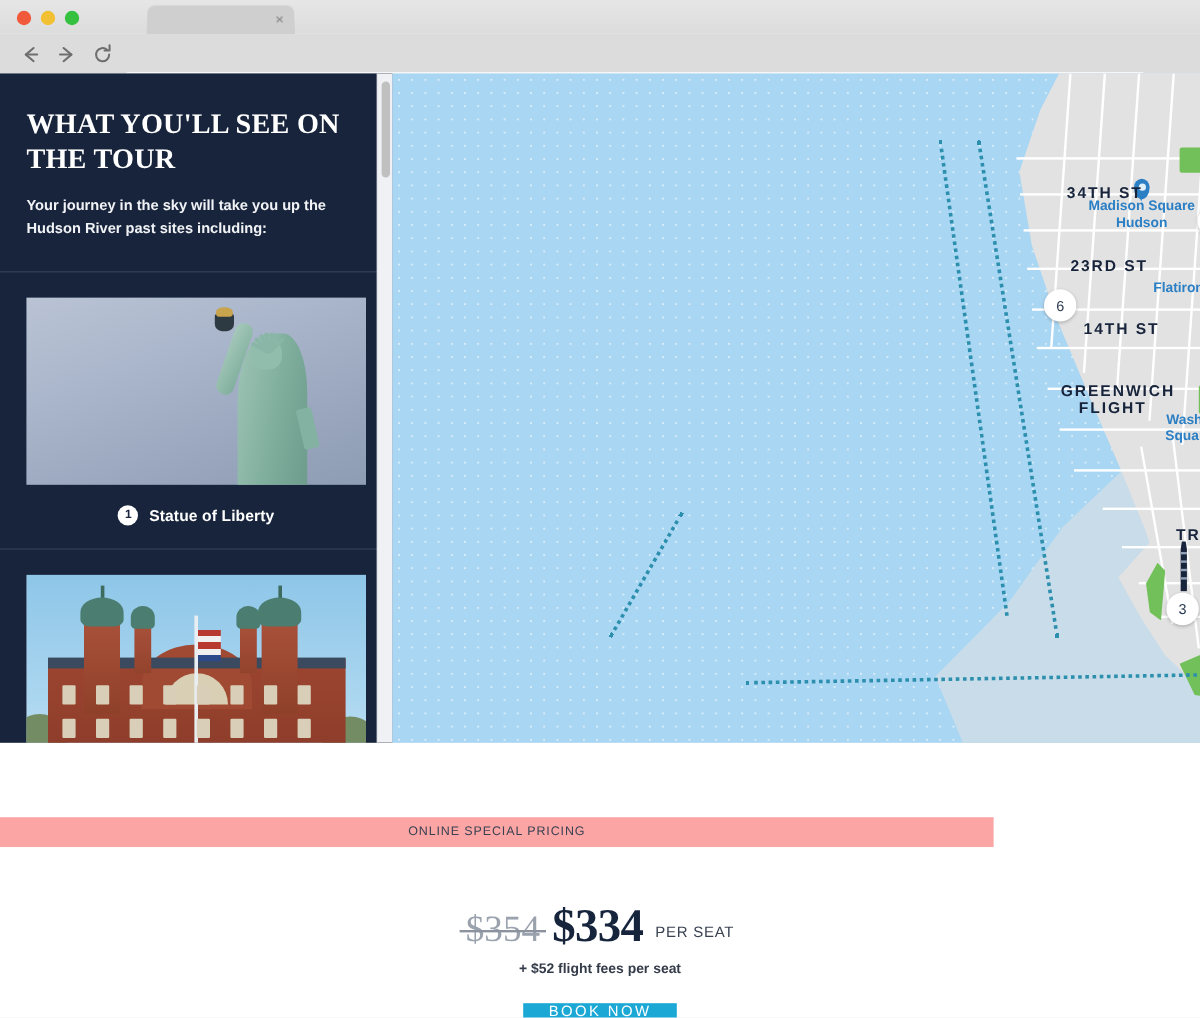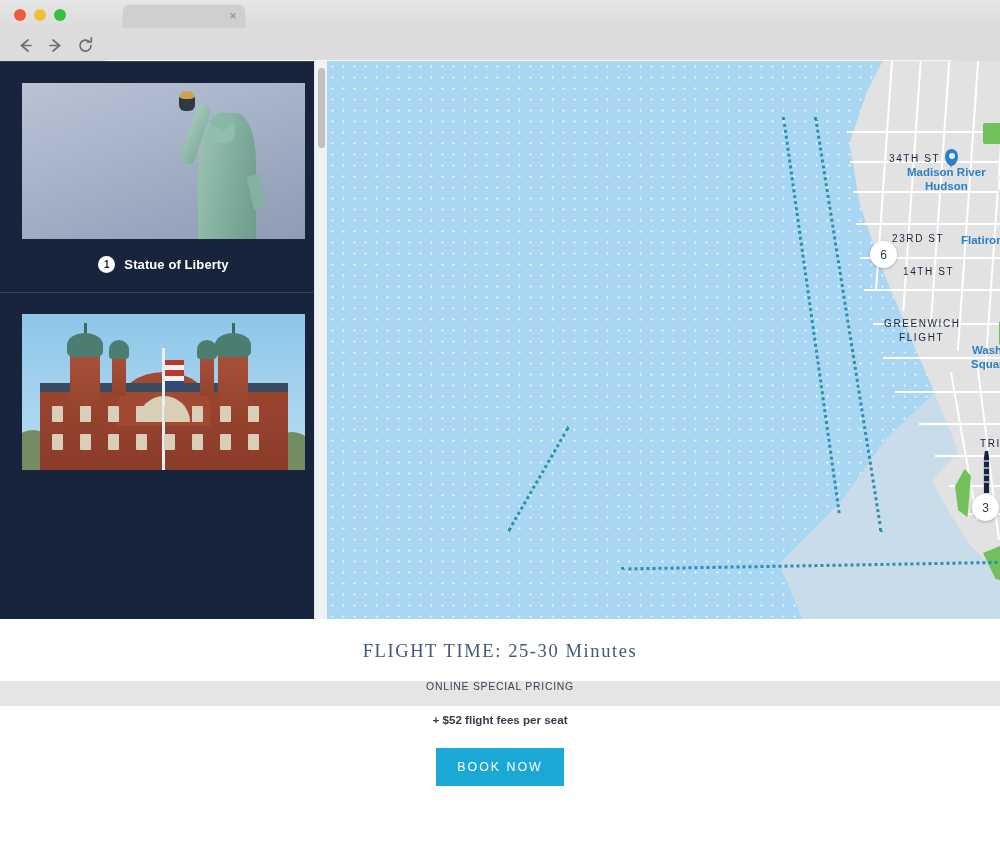--- a/index.html
+++ b/index.html
@@ -213,21 +213,21 @@
   .street{ position:absolute; background:#ffffff; }
   .street.h{ height:2.4px; }
   .street.v{ width:2.4px; }
   .park{ position:absolute; background:#72c05a; border-radius:2px; }
 
   .flightpath{
     position:absolute; border:0; border-left:3px dotted #2b8fad; height:0;
   }
 
   .map-label{
-    position:absolute; font-size:10px; font-weight:400; color:#17243b;
+    position:absolute; font-size:13px; font-weight:700; color:#17243b;
     letter-spacing:1.6px; white-space:nowrap;
   }
   .poi-label{
     position:absolute; font-size:11.5px; font-weight:700; color:#2b7fc4;
     white-space:nowrap; text-align:center; line-height:1.25;
   }
   .pin{
     position:absolute; width:13px; height:17px; background:#2b7fc4;
     border-radius:50% 50% 50% 50% / 42% 42% 58% 58%;
   }
@@ -257,22 +257,22 @@
   
   .flighttime{
     position:absolute; left:0; top:558px; width:1000px; height:65px;
     display:flex; align-items:center; justify-content:center; background:#fff;
   }
   .flighttime-text{
     font-family:"Liberation Serif", serif; font-size:18.5px; color:#3f5a78;
     letter-spacing:1.6px;
   }
   .pricing-band{
-    position:absolute; left:0; top:620px; width:1000px; height:25px;
-    background:#e5e5e5; display:flex; justify-content:center;
+    position:absolute; left:0; top:620px; width:828px; height:25px;
+    background:#fca5a5; display:flex; align-items:center; justify-content:center;
   }
   .pricing-band-text{
     font-size:10.4px; color:#3a4252; letter-spacing:.75px; font-weight:400;
   }
 
   
   .pricearea{
     position:absolute; left:0; top:645px; width:1000px; height:142px; background:#fff;
     display:flex; flex-direction:column; align-items:center;
   }
@@ -353,20 +353,24 @@
         <span></span>
     </div>
   </div>
 
   <div class="viewport">
 
     <div class="toprow">
 
       <div class="sidebar">
 
+        <div class="sb-head">
+          <div class="sb-title">WHAT YOU'LL SEE ON THE TOUR</div>
+          <div class="sb-sub">Your journey in the sky will take you up the Hudson River past sites including:</div>
+        </div>
         <div class="sb-sep"></div>
 
         <div class="sb-item">
           <div class="sb-photo">
             <div class="statue-sky"></div>
             <div class="statue-arm"></div>
             <div class="statue-torch"></div>
             <div class="statue-flame"></div>
             <div class="statue-body"></div>
             <div class="statue-tablet"></div>
@@ -493,53 +497,55 @@
 
         <div class="wtc" style="left:653px; top:390px;">
           <i style="top:9px;"></i>
             <i style="top:16px;"></i>
             <i style="top:23px;"></i>
             <i style="top:30px;"></i>
         </div>
 
         <div class="pin" style="left:618px; top:88px;"></div>
         <div class="poi-label" style="left:580px; top:104px;">
-          <span>Madison River</span><br><span>Hudson</span>
+          <span>Madison Square</span><br><span>Hudson</span>
         </div>
 
         <div class="poi-label" style="left:634px; top:172px;">
           <span>Flatiron Building</span>
         </div>
 
         <div class="poi-label" style="left:644px; top:282px;">
           <span>Washington</span><br><span>Square Park</span>
         </div>
 
         <div class="map-label" style="left:562px; top:92px;">34TH ST</div>
-        <div class="map-label" style="left:565px; top:172px;">23RD ST</div>
+        <div class="map-label" style="left:565px; top:153px;">23RD ST</div>
         <div class="map-label" style="left:576px; top:205px;">14TH ST</div>
 
         <div class="map-label" style="left:557px; top:257px;">GREENWICH</div>
         <div class="map-label" style="left:572px; top:271px;">FLIGHT</div>
         <div class="map-label" style="left:653px; top:377px;">TRIBECA</div>
 
         <div class="marker" style="left:671px; top:110px;">5</div>
         <div class="marker" style="left:543px; top:180px;">6</div>
         <div class="marker" style="left:645px; top:433px;">3</div>
 
       </div>
     </div>
 
-    <div class="flighttime">
-      <div class="flighttime-text">FLIGHT TIME: 25-30 Minutes</div>
-    </div>
 
     <div class="pricing-band">
       <div class="pricing-band-text">ONLINE SPECIAL PRICING</div>
     </div>
 
     <div class="pricearea">
+      <div class="pricerow">
+        <span class="price-old">$354</span>
+        <span class="price-new">$334</span>
+        <span class="price-unit">PER SEAT</span>
+      </div>
       <div class="price-fees">+ $52 flight fees per seat</div>
       <button class="booknow">BOOK NOW</button>
     </div>
 
   </div>
 </div>
 
 </body></html>

